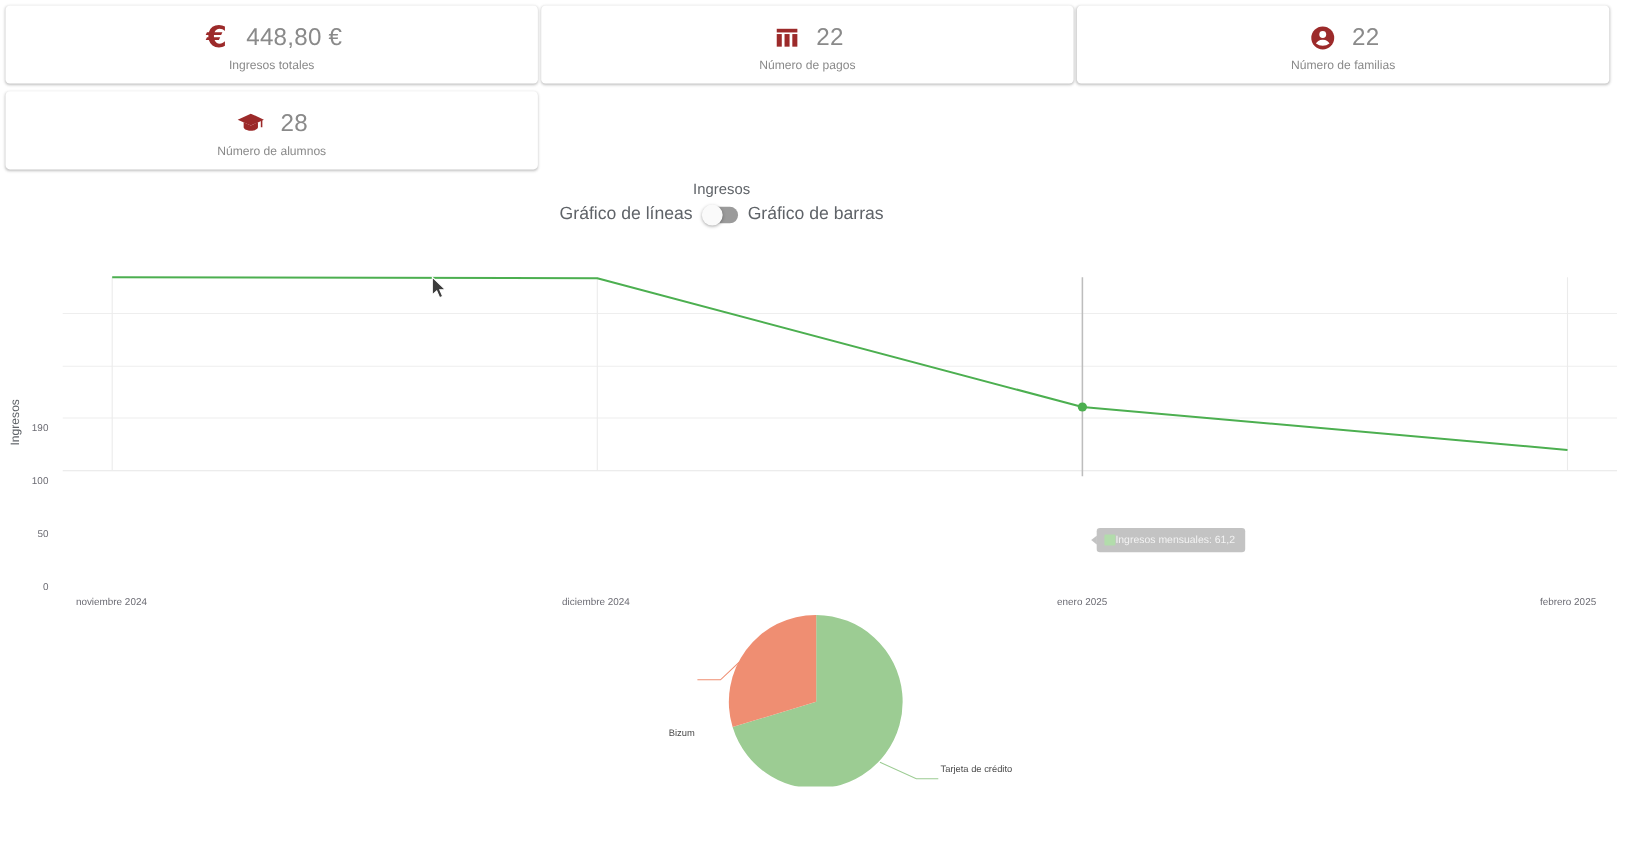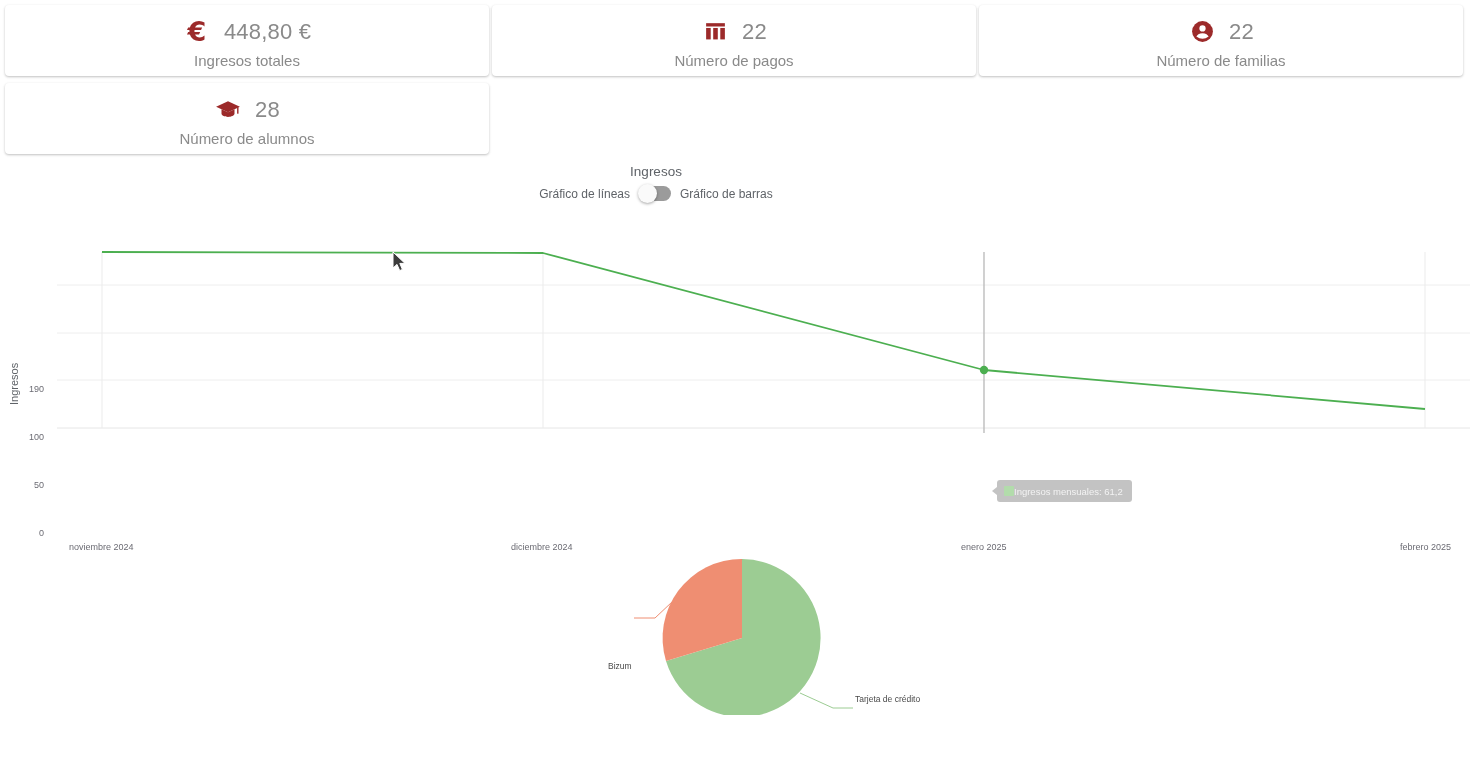--- a/index.html
+++ b/index.html
@@ -50,38 +50,38 @@
     color: #9c2a2a;
     font-family: "DejaVu Sans", sans-serif;
   }
   .kpi-value {
     font-size: 22px;
     color: #8a8a8a;
     font-weight: 400;
     letter-spacing: 0.2px;
   }
   .kpi-label {
-    font-size: 15px;
+    font-size: 11px;
     color: #8a8a8a;
     margin-top: 3px;
   }
 
   
   .chart-section { position: absolute; left: 0; top: 150px; width: 1312px; height: 290px; }
   .chart-title {
     text-align: center;
     font-size: 13.5px;
     color: #5f6368;
     margin-top: 14px;
   }
   .toggle-row {
     display: flex; align-items: center; justify-content: center;
     gap: 9px;
     margin-top: 7px;
-    font-size: 12px;
+    font-size: 16px;
     color: #5f6368;
   }
   .switch {
     position: relative;
     width: 32px; height: 15px;
     background: #9b9b9b;
     border-radius: 8px;
     cursor: pointer;
     display: inline-block;
   }

